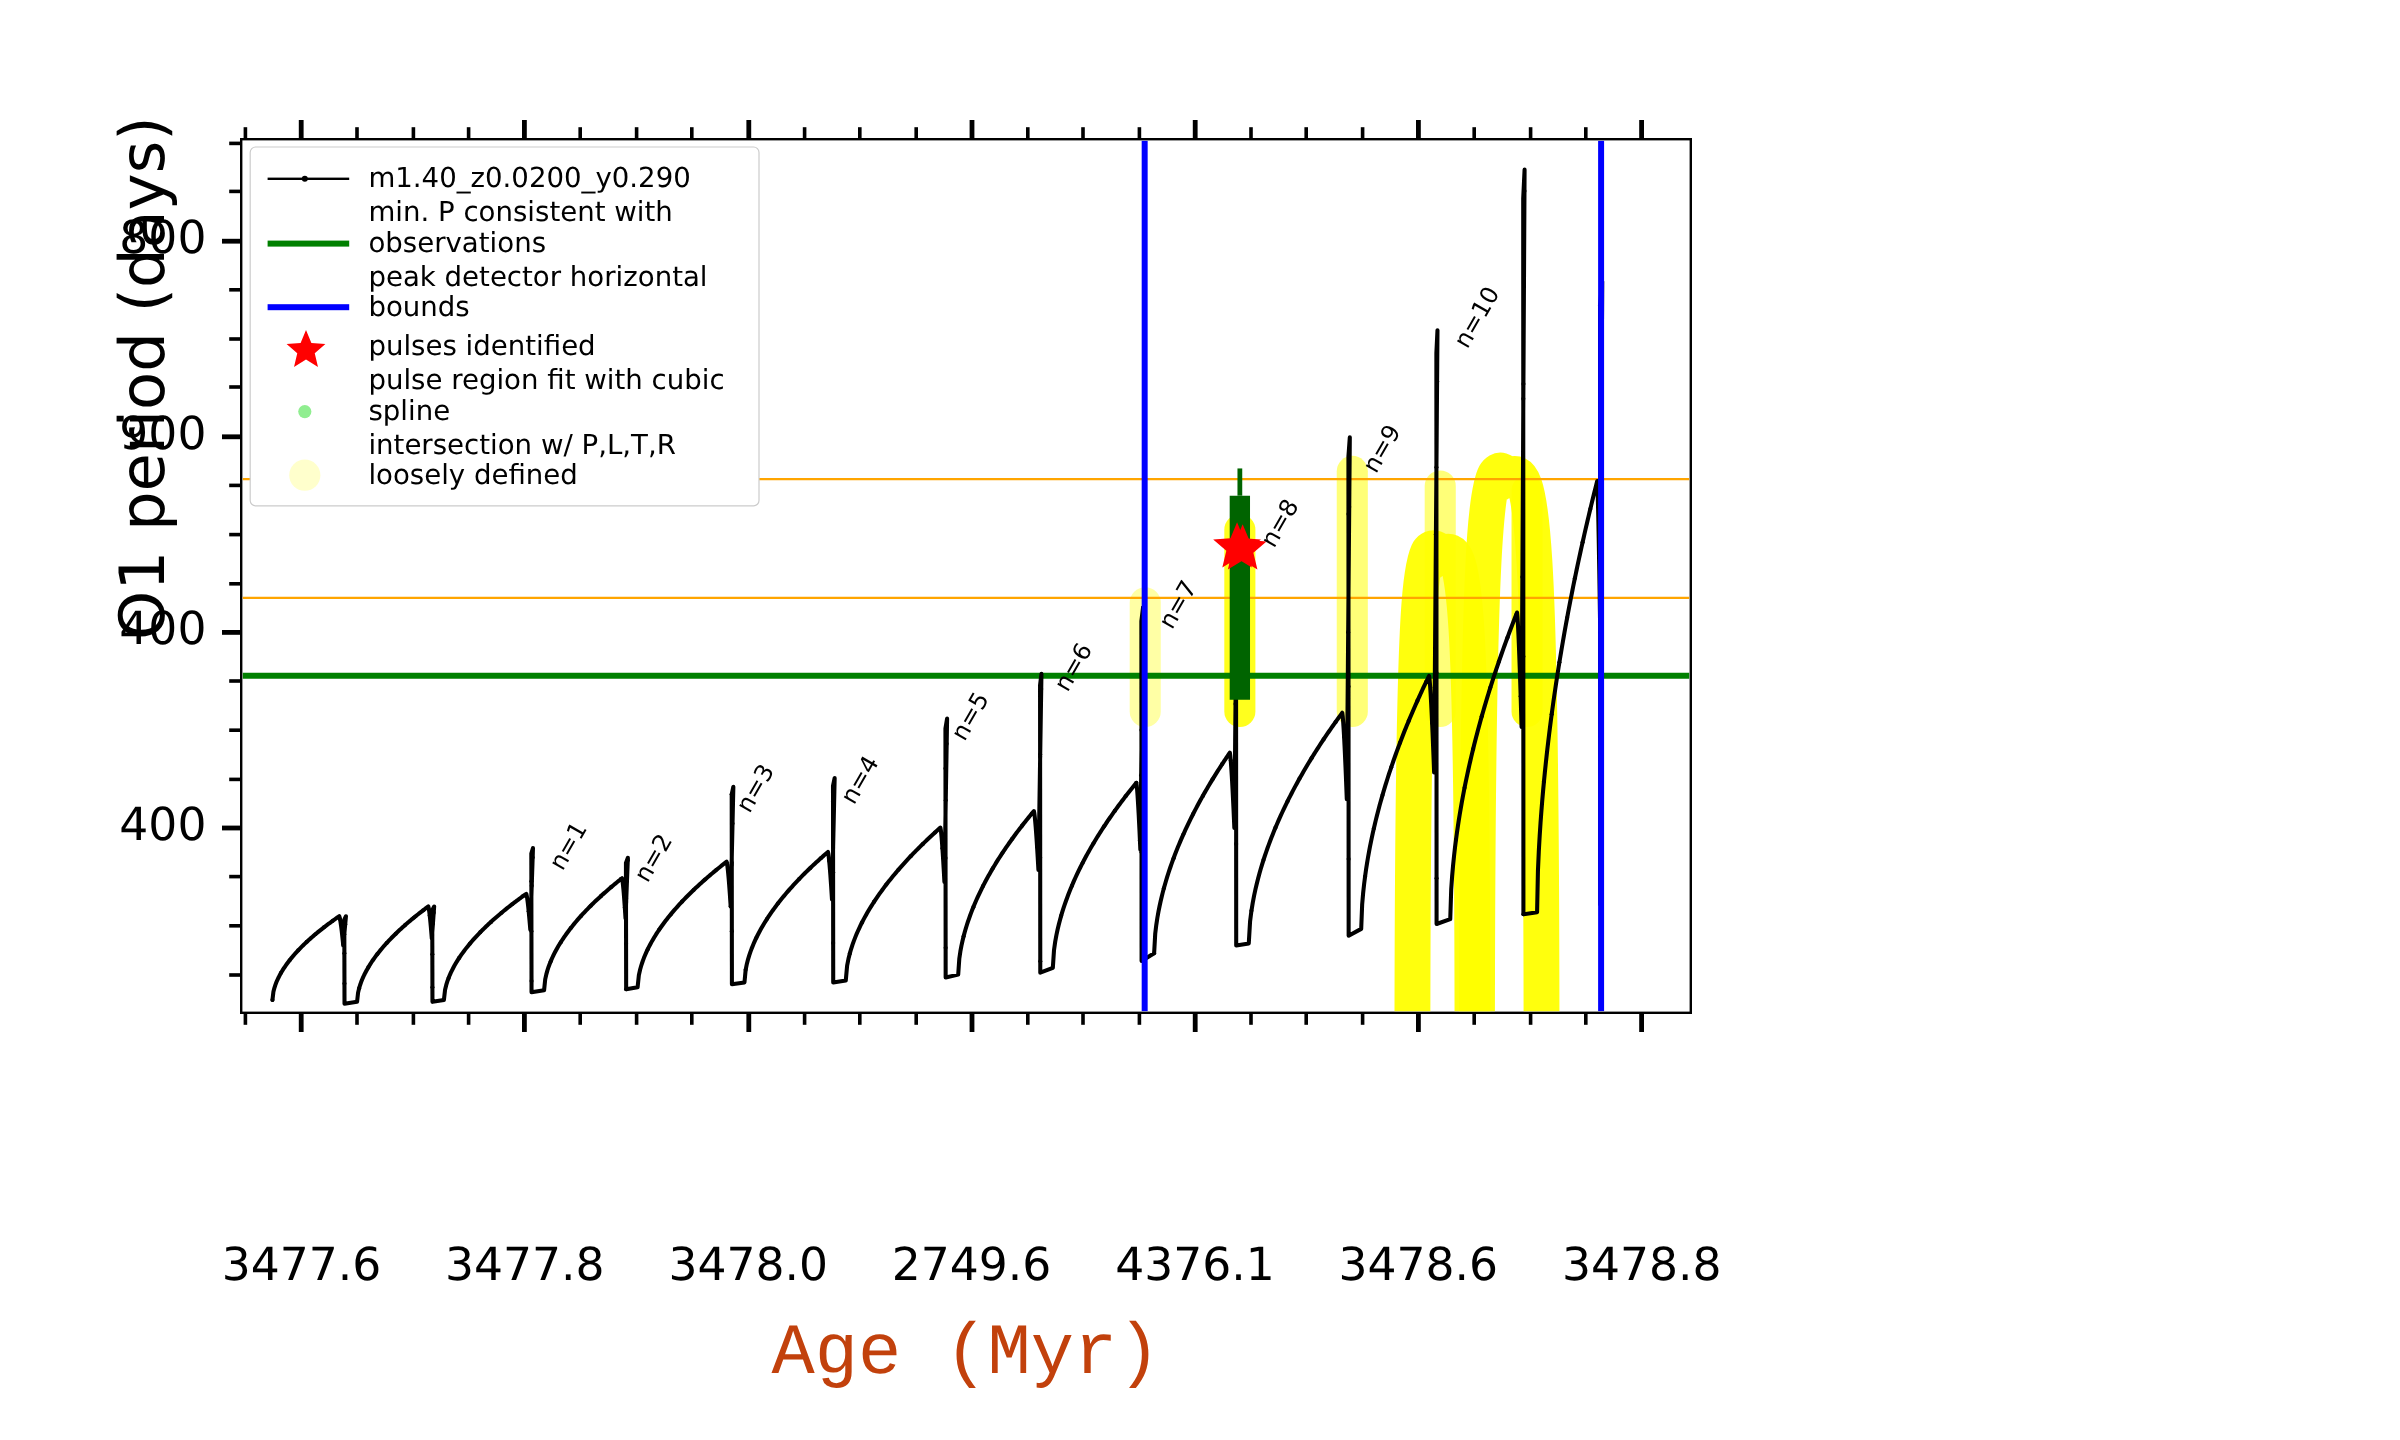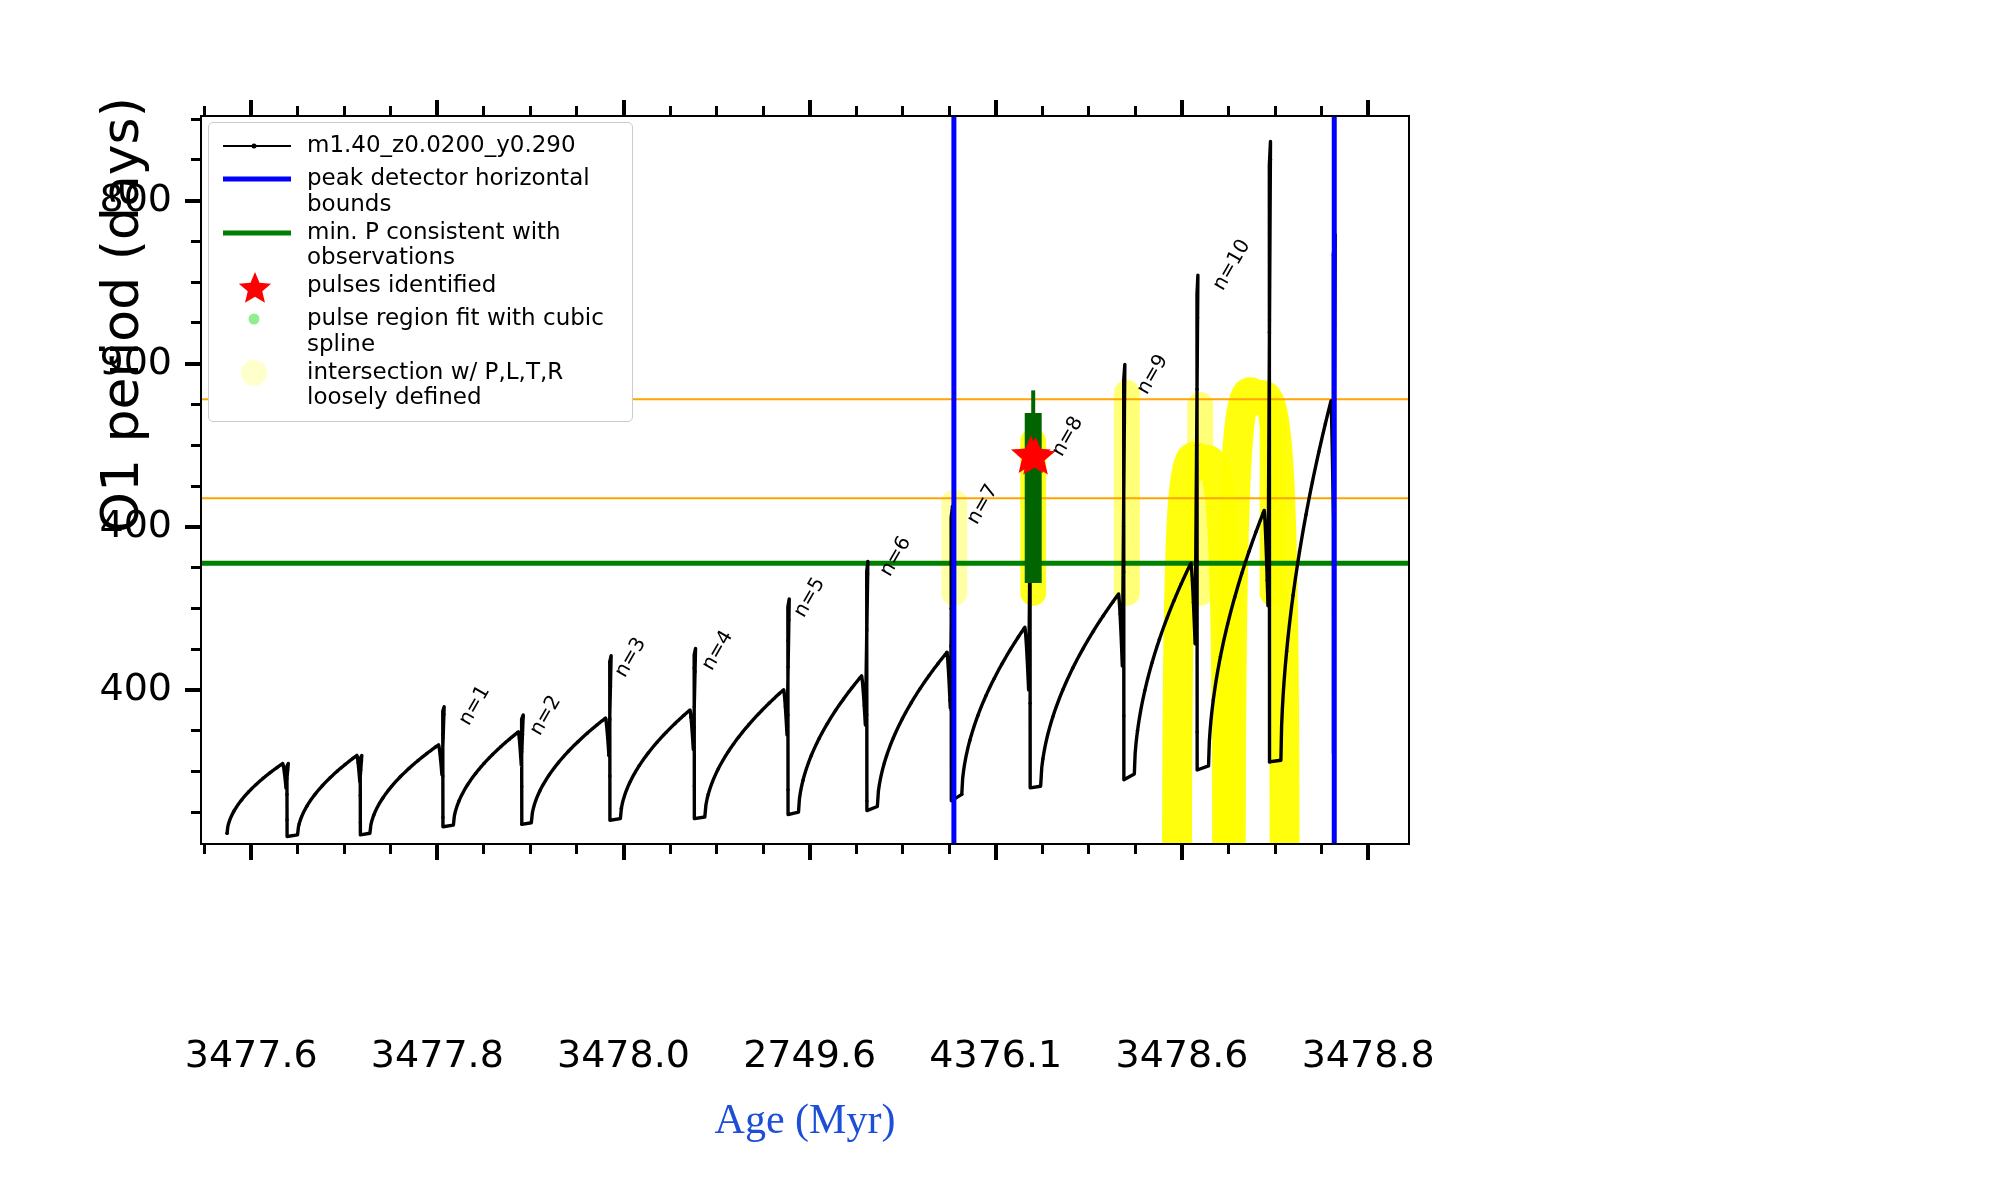--- a/index.html
+++ b/index.html
@@ -30,23 +30,23 @@
     font-size:52px;
     color:#000;
     white-space:nowrap;
     font-family:"DejaVu Sans",sans-serif;
   }
   #xlabel{
     position:absolute;
     left:200px; top:1095px;
     width:1210px;
     text-align:center;
-    font-size:42px;
-    color:#1d4ed8;
-    font-family:Liberation Serif, serif;
+    font-size:60px;
+    color:#c2410c;
+    font-family:Liberation Mono, monospace;
   }
 
   
   .ytick-label{
     position:absolute;
     right:2002px;
     text-align:right;
     font-size:38px;
     color:#000;
     line-height:1;
@@ -80,21 +80,21 @@
     border:1px solid #cccccc;
     border-radius:5px;
     padding:8px 10px 10px 10px;
     box-sizing:border-box;
     font-size:23px;
     color:#000;
     z-index:40;
   }
   .legend-row{
     display:flex;
-    align-items:flex-start;
+    align-items:flex-end;
     min-height:31px;
     padding:1px 0;
   }
   .legend-key{
     width:78px;
     min-width:78px;
     height:28px;
     position:relative;
     margin-right:10px;
   }
@@ -502,29 +502,29 @@
   <div id="legend">
       <div class="legend-row">
         <div class="legend-key">
           <div class="key-line" style="border-top: 2px solid rgb(0, 0, 0);"></div>
           <div class="key-dot-center" style="background: rgb(0, 0, 0);"></div>
         </div>
         <div class="legend-text">m1.40_z0.0200_y0.290</div>
       </div>
       <div class="legend-row">
         <div class="legend-key">
+          <div class="key-line" style="border-top: 5px solid rgb(0, 128, 0);"></div>
+        </div>
+        <div class="legend-text">min. P consistent with observations</div>
+      </div>
+      <div class="legend-row">
+        <div class="legend-key">
           <div class="key-line" style="border-top: 5px solid rgb(0, 0, 255);"></div>
         </div>
         <div class="legend-text">peak detector horizontal bounds</div>
-      </div>
-      <div class="legend-row">
-        <div class="legend-key">
-          <div class="key-line" style="border-top: 5px solid rgb(0, 128, 0);"></div>
-        </div>
-        <div class="legend-text">min. P consistent with observations</div>
       </div>
       <div class="legend-row">
         <div class="legend-key"><svg width="78" height="34" viewBox="0 0 78 34">
             <polygon points="36.00,0.00 40.50,10.81 52.17,11.75 43.28,19.36 45.99,30.75 36.00,24.65 26.01,30.75 28.72,19.36 19.83,11.75 31.50,10.81" fill="#FF0000"></polygon>
           </svg></div>
         <div class="legend-text">pulses identified</div>
       </div>
       <div class="legend-row">
         <div class="legend-key">
           <div class="key-dot-center" style="width: 11px; height: 11px; background: rgb(144, 238, 144);"></div>

